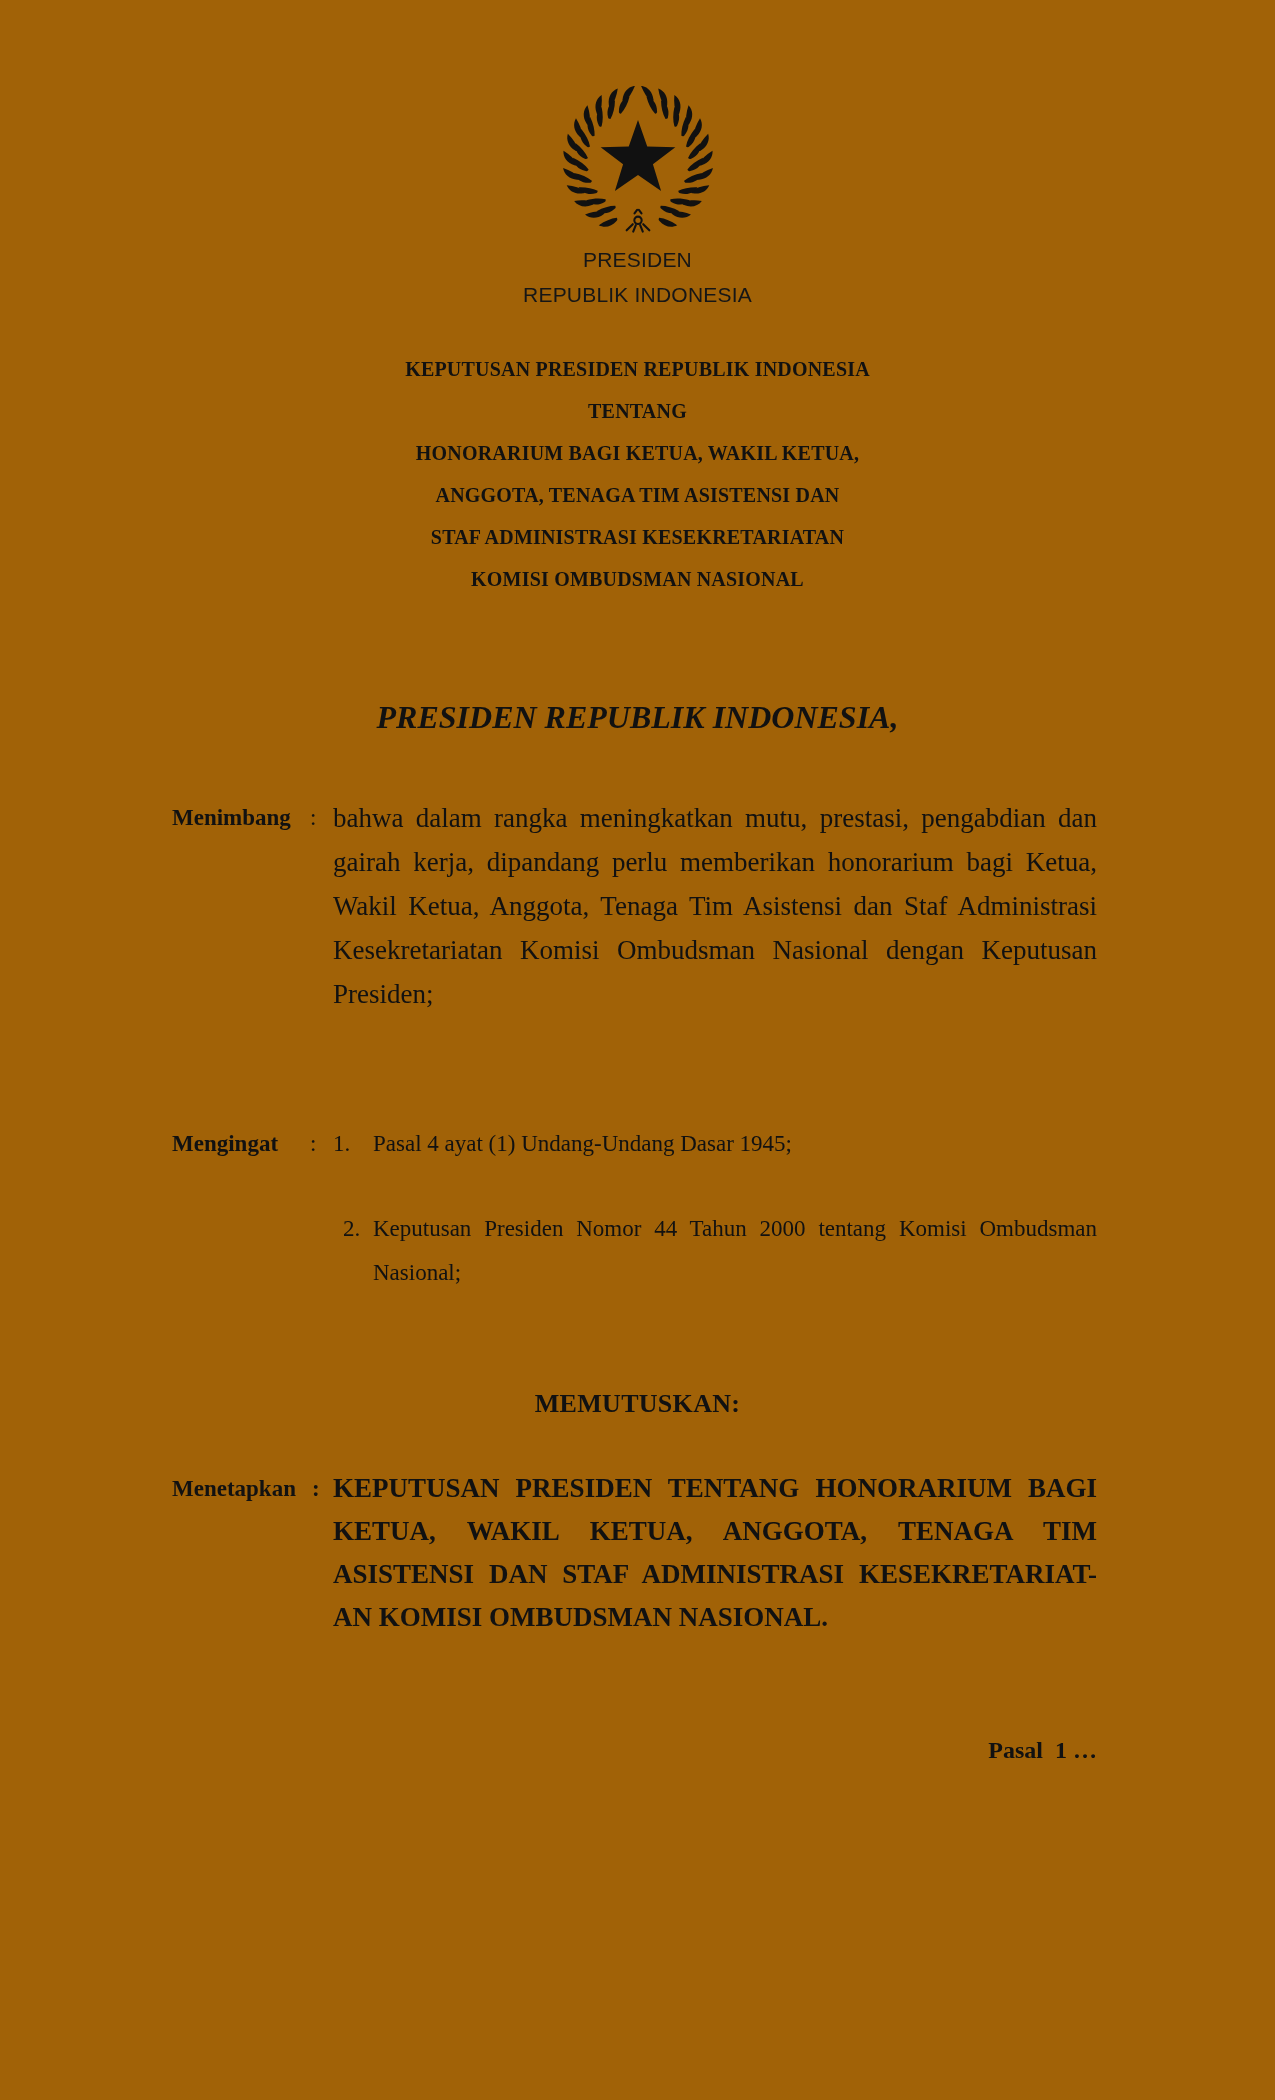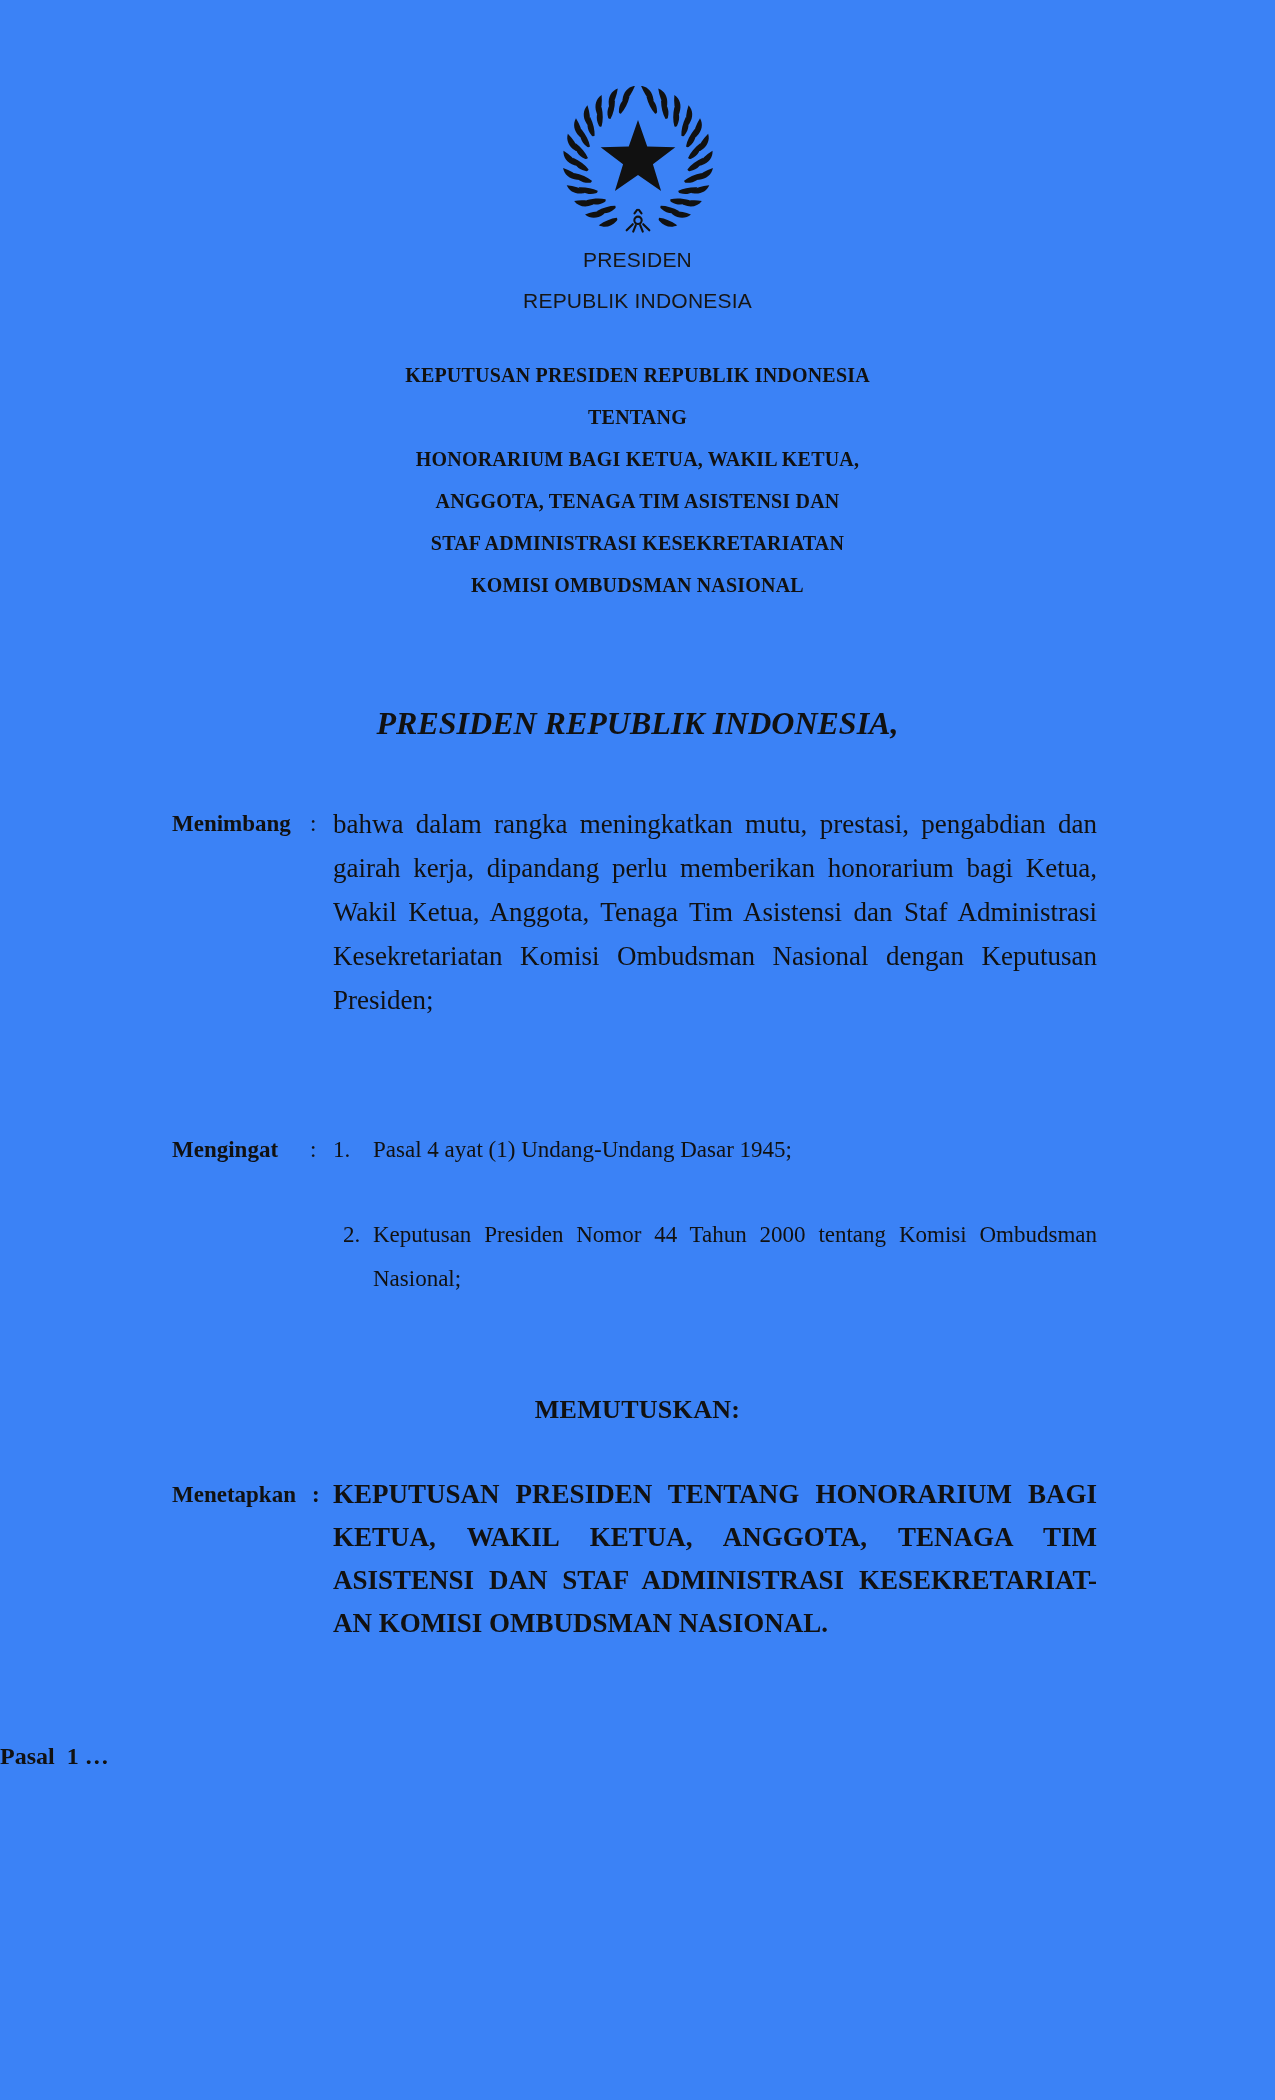--- a/index.html
+++ b/index.html
@@ -2,21 +2,21 @@
 <html><head>
 <meta charset="utf-8">
 <style>
   * { margin: 0; padding: 0; box-sizing: border-box; }
   html, body { background: #ffffff; }
   .page {
     position: relative;
     width: 1275px;
     height: 2100px;
     margin: 0 auto;
-    background: #3b82f6;
+    background: #a16207;
     color: #111111;
     font-family: "Liberation Serif", "DejaVu Serif", serif;
     overflow: hidden;
   }
 
   
   .letterhead { padding-top: 86px; text-align: center; }
   .emblem { display: block; margin: 0 auto; }
   .letterhead-caption {
     margin-top: 12px;
@@ -92,25 +92,26 @@
     font-size: 26px;
     font-weight: bold;
     line-height: 42px;
     letter-spacing: 0.3px;
   }
 
   
   .continuation {
     margin-top: 90px;
     padding-right: 178px;
-    text-align: left;
+    text-align: right;
     font-size: 24px;
     font-weight: bold;
     line-height: 42px;
     white-space: pre;
+    margin-left: 16px;
   }
 
   .emblem-ink { fill: #111111; }
 </style>
 </head>
 <body>
 
 <div class="page">
 
   <header class="letterhead">
@@ -174,21 +175,21 @@
         <circle cx="80" cy="148" r="4.2"></circle>
         <path d="M74,152.5 L67,159.5"></path>
         <path d="M86,152.5 L93,159.5"></path>
         <path d="M77.5,153.5 L74.5,161"></path>
         <path d="M82.5,153.5 L85.5,161"></path>
         <path d="M76,140 L79,136"></path>
         <path d="M84,140 L81,136"></path>
       </g>
     </svg>
     <div class="letterhead-caption">PRESIDEN</div>
-    <div class="letterhead-caption" style="margin-top:18px;">REPUBLIK INDONESIA</div>
+    <div class="letterhead-caption" style="margin-top:12px;">REPUBLIK INDONESIA</div>
   </header>
 
   <section class="title-block">
     <div class="title-line">KEPUTUSAN PRESIDEN REPUBLIK INDONESIA</div>
     <div class="title-line">TENTANG</div>
     <div class="title-line">HONORARIUM BAGI KETUA, WAKIL KETUA,</div>
     <div class="title-line">ANGGOTA, TENAGA TIM ASISTENSI DAN</div>
     <div class="title-line">STAF ADMINISTRASI KESEKRETARIATAN</div>
     <div class="title-line">KOMISI OMBUDSMAN NASIONAL</div>
   </section>

